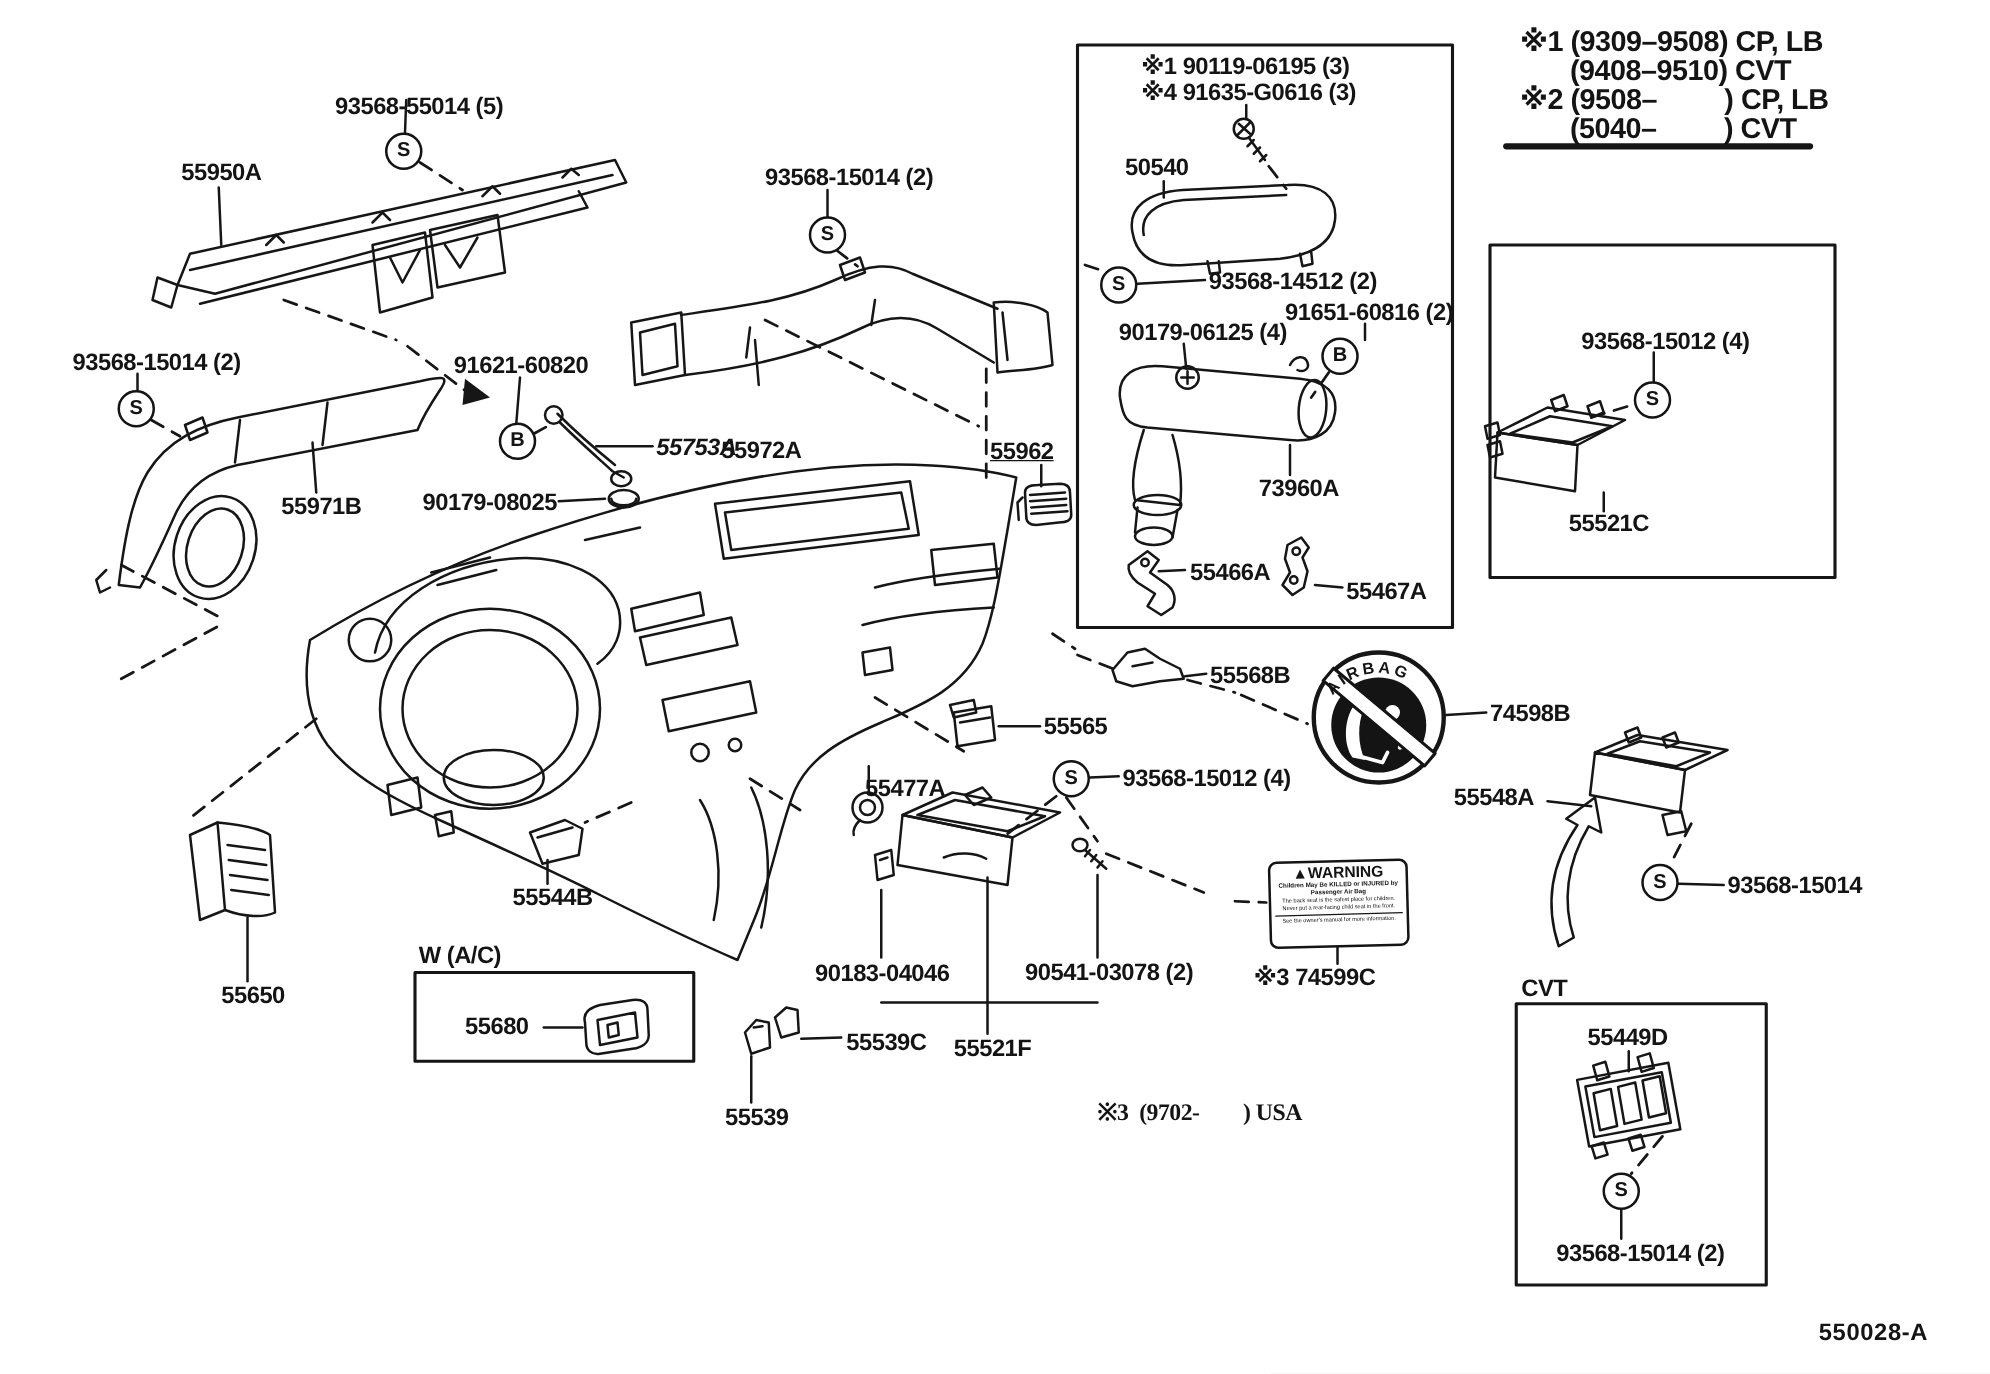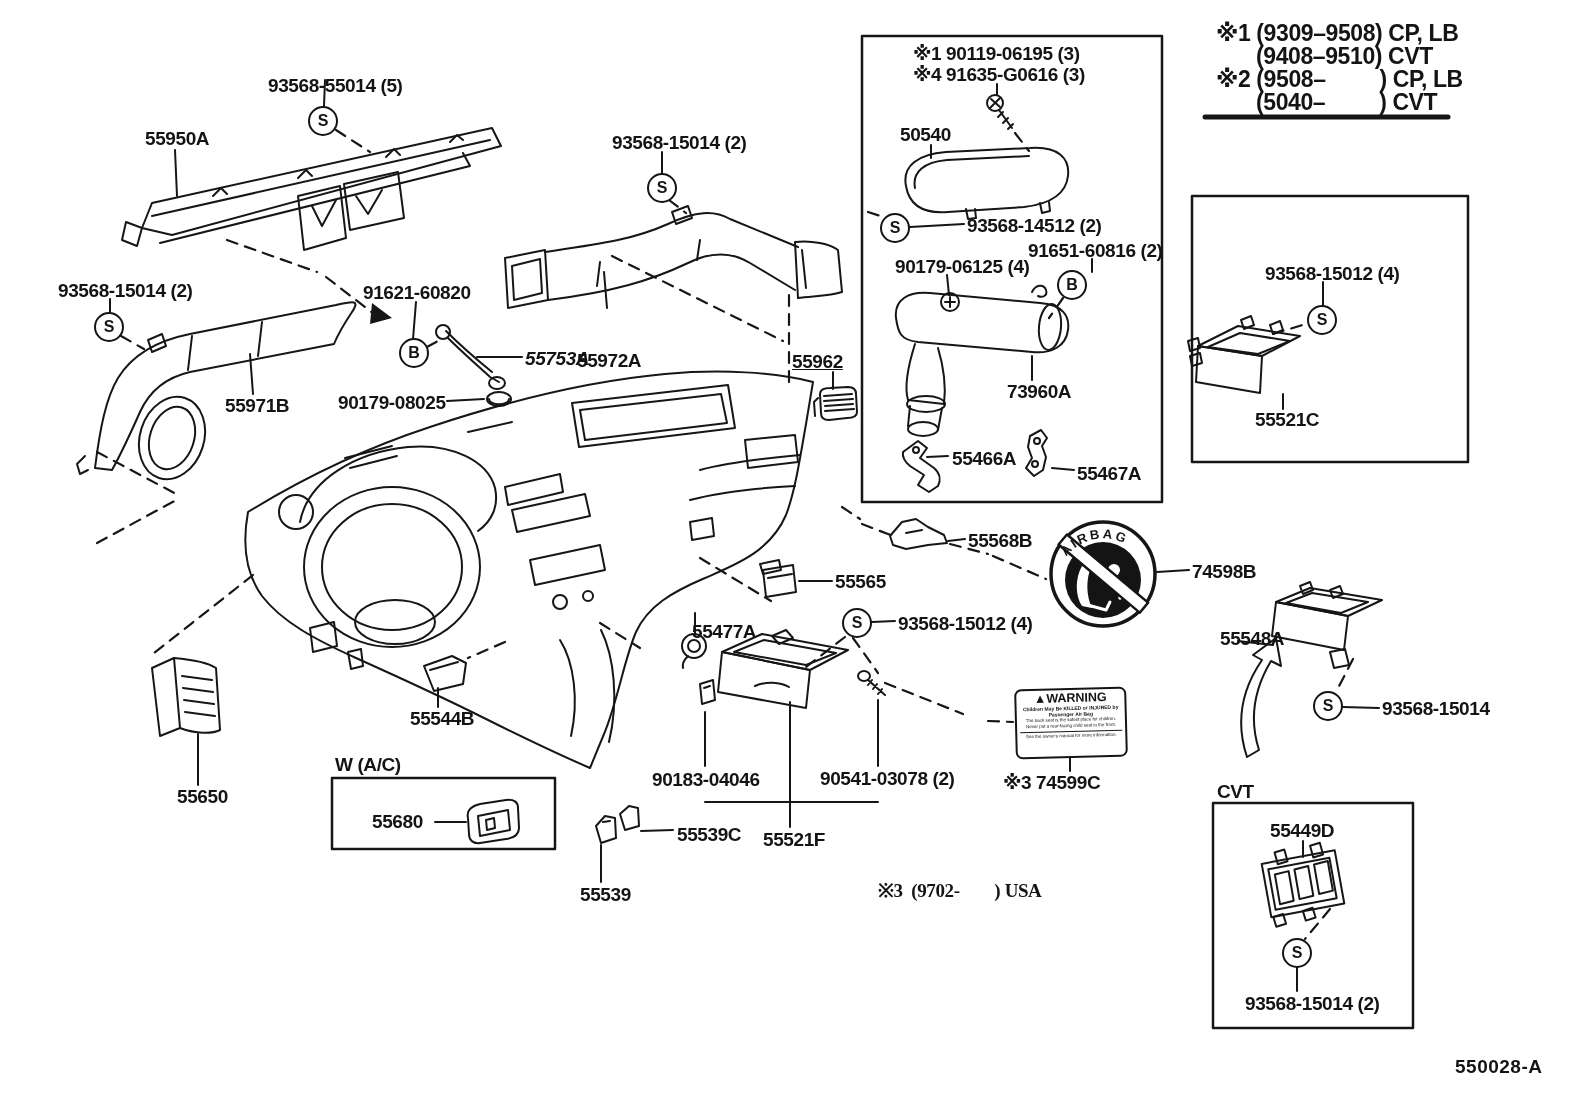--- a/index.html
+++ b/index.html
@@ -331,21 +331,21 @@
       <div class="plabel" style="left: 1007px; top: 382px;">73960A</div>
       <div class="plabel" style="left: 952px; top: 449px;">55466A</div>
       <div class="plabel" style="left: 1077px; top: 464px;">55467A</div>
       <div class="plabel" style="left: 1265px; top: 264px;">93568-15012 (4)</div>
       <div class="plabel" style="left: 1255px; top: 410px;">55521C</div>
       <div class="plabel" style="left: 968px; top: 531px;">55568B</div>
       <div class="plabel" style="left: 835px; top: 572px;">55565</div>
       <div class="plabel" style="left: 1192px; top: 562px;">74598B</div>
       <div class="plabel" style="left: 898px; top: 614px;">93568-15012 (4)</div>
       <div class="plabel" style="left: 692px; top: 594px; margin-top: 28px;">55477A</div>
-      <div class="plabel" style="left: 1220px; top: 629px;">55548A</div>
+      <div class="plabel" style="left: 1163px; top: 629px;">55548A</div>
       <div class="plabel" style="left: 1382px; top: 699px;">93568-15014</div>
       <div class="plabel" style="left: 410px; top: 709px;">55544B</div>
       <div class="plabel" style="left: 177px; top: 787px;">55650</div>
       <div class="plabel" style="left: 335px; top: 755px;">W (A/C)</div>
       <div class="plabel" style="left: 372px; top: 812px;">55680</div>
       <div class="plabel" style="left: 652px; top: 770px;">90183-04046</div>
       <div class="plabel" style="left: 820px; top: 769px;">90541-03078 (2)</div>
       <div class="plabel" style="left: 677px; top: 825px;">55539C</div>
       <div class="plabel" style="left: 763px; top: 830px;">55521F</div>
       <div class="plabel" style="left: 580px; top: 885px;">55539</div>

